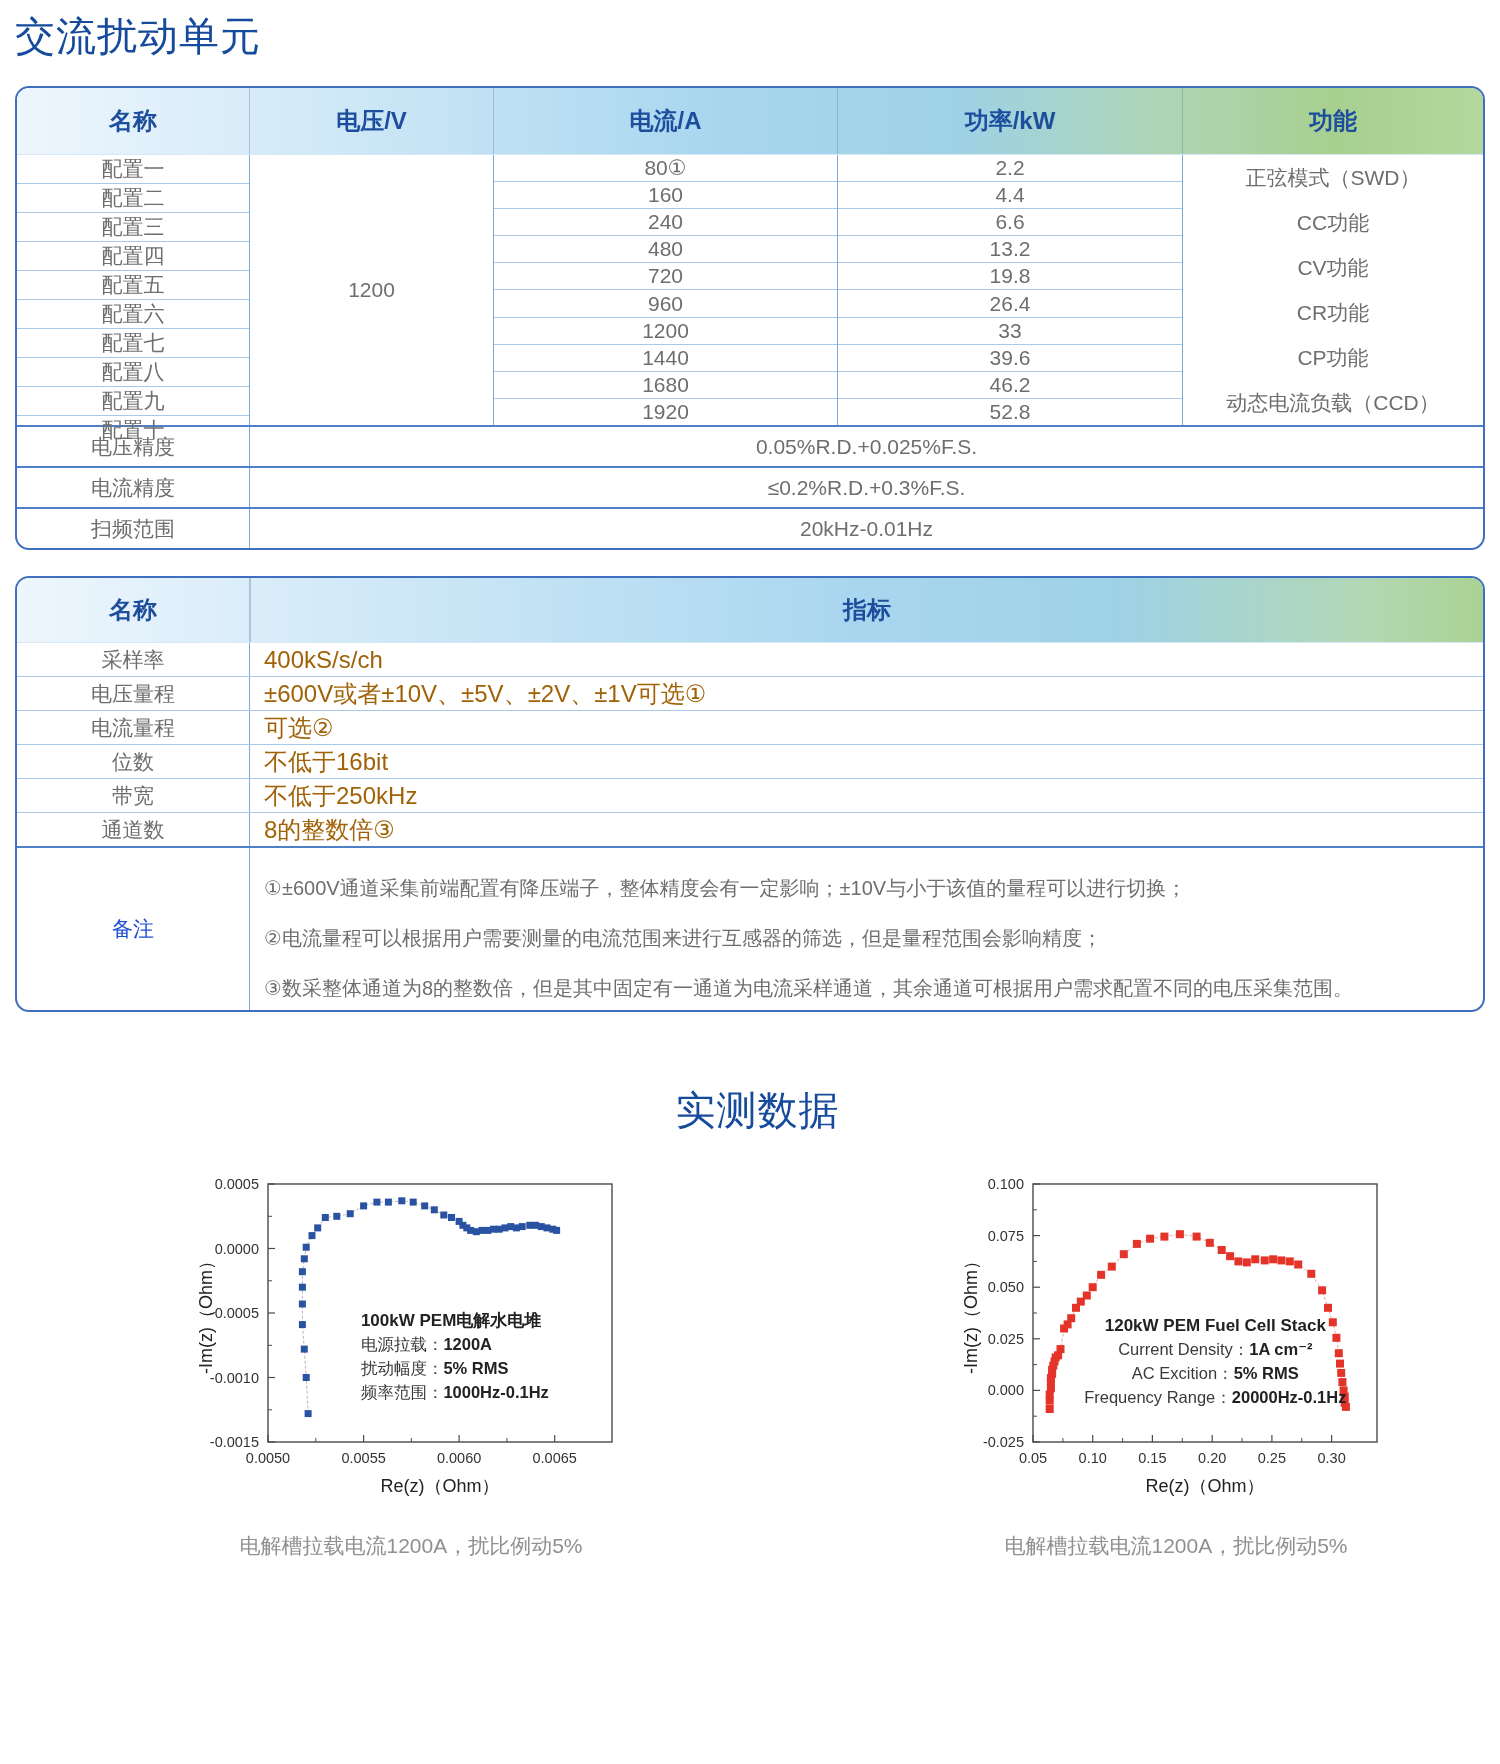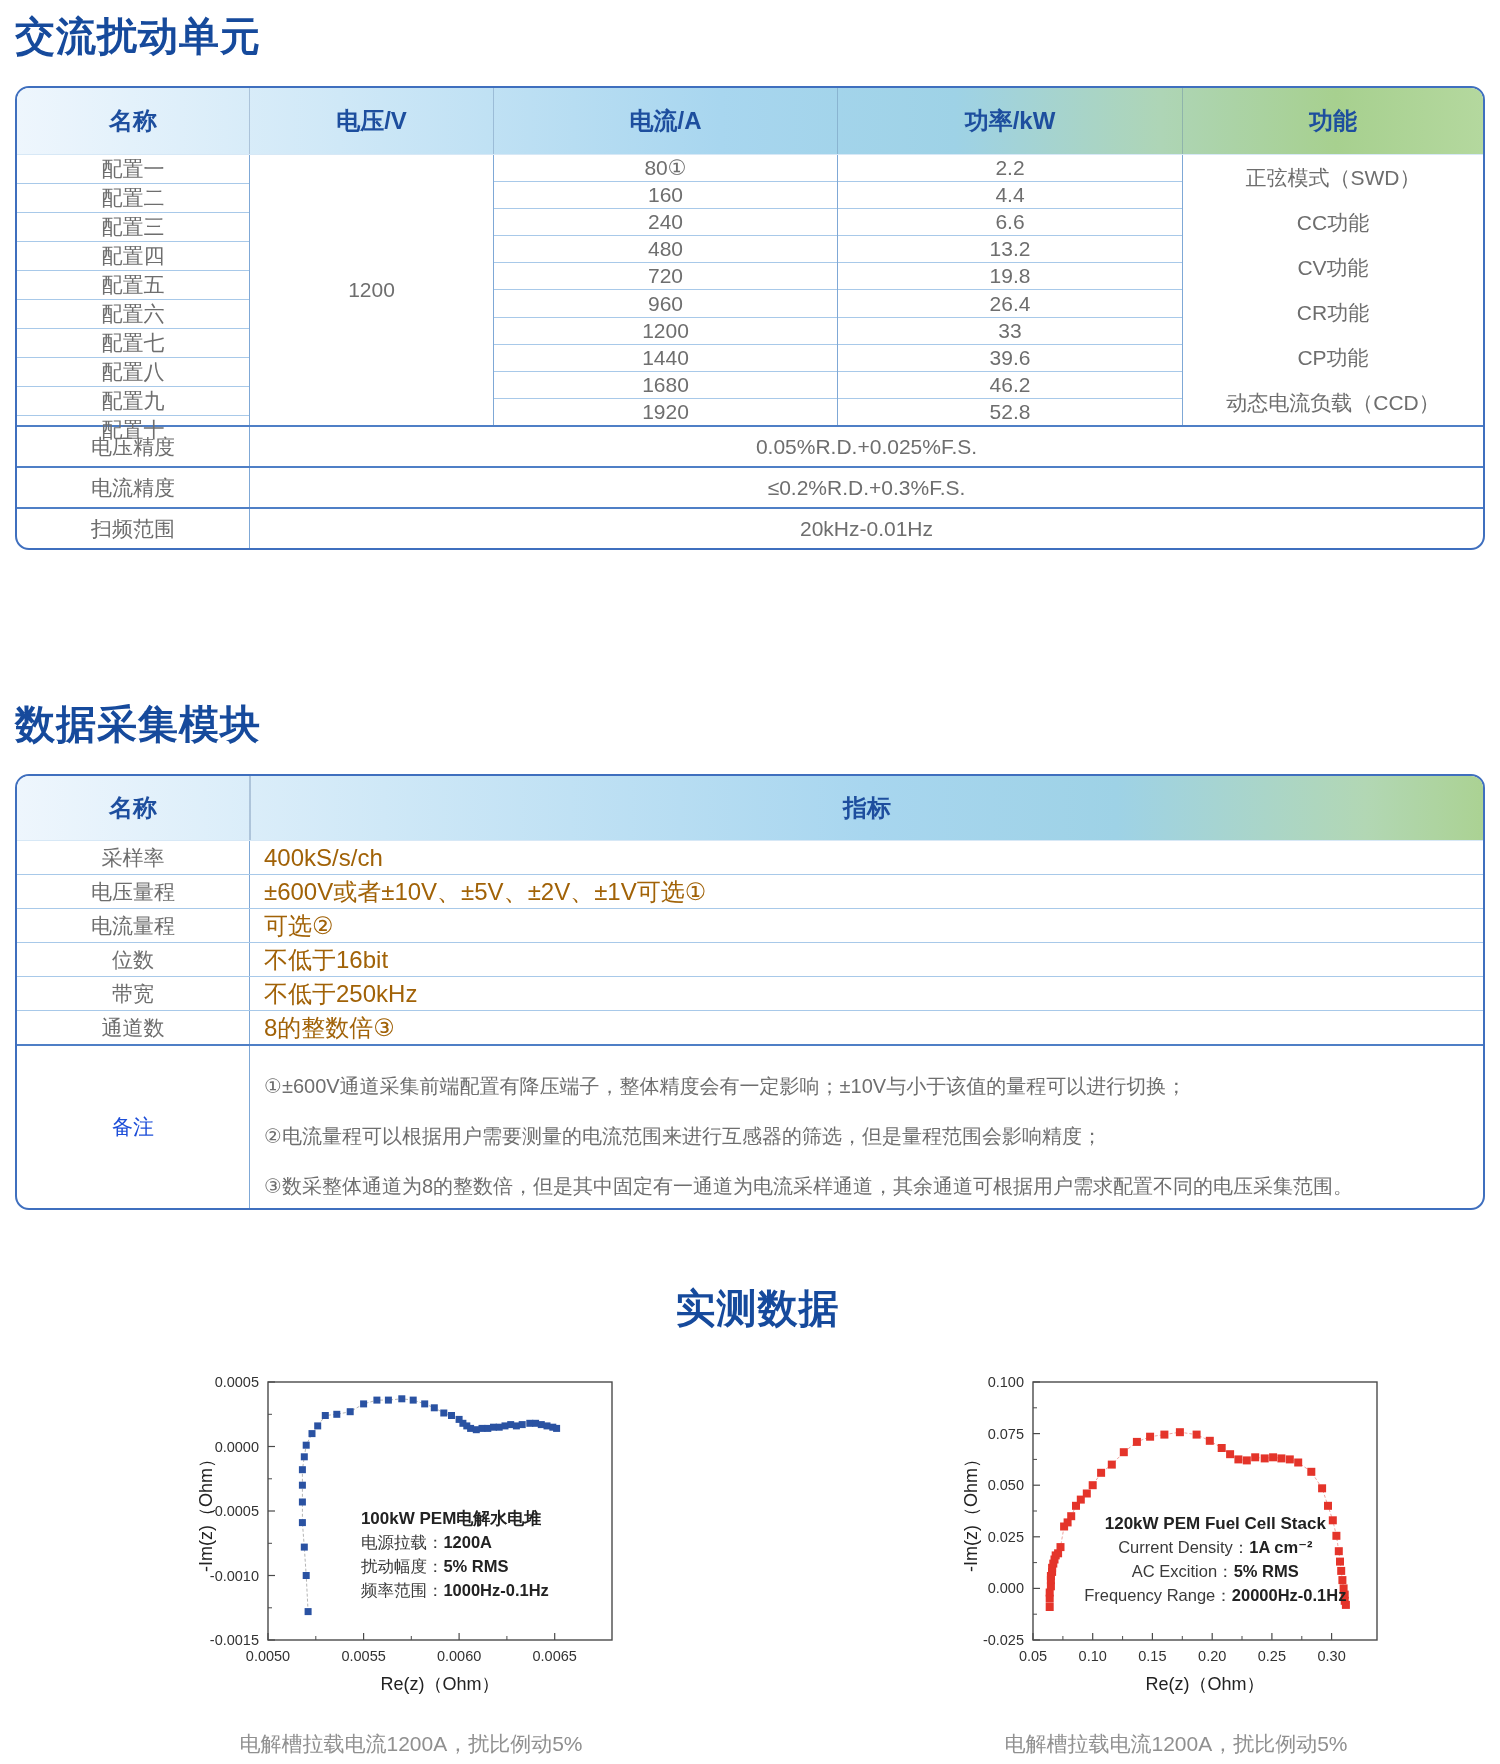--- a/index.html
+++ b/index.html
@@ -1,21 +1,21 @@
 <!DOCTYPE html>
 <html><head>
 <meta charset="utf-8">
 <style>
   html,body { margin:0; padding:0; }
   body {
     width:1500px; height:1764px; background:#ffffff; overflow:hidden;
     font-family:"Liberation Sans","DejaVu Sans",sans-serif;
   }
   .sec-title {
-    color:#164a9c; font-size:40px; font-weight:bold;
+    color:#164a9c; font-size:40px; font-weight:normal;
     margin:0 0 0 15px; line-height:48px; letter-spacing:1px;
   }
   .mt1 { padding-top:12px; }
   .mt2 { margin-top:150px; }
   .mt3 { margin-top:74px;text-align:center; }
 
   .tbl {
     margin:26px 15px 0 15px;
     border:2px solid #3f6fbe; border-radius:14px; overflow:hidden;
     background:#ffffff;
@@ -147,21 +147,20 @@
           <div class="xlabel">电流精度</div>
           <div class="xvalue">≤0.2%R.D.+0.3%F.S.</div>
         </div>
         <div class="xrow">
           <div class="xlabel">扫频范围</div>
           <div class="xvalue">20kHz-0.01Hz</div>
         </div>
       </div>
   </div>
 
-  <h1 class="sec-title mt2">数据采集模块</h1>
 
   <div class="tbl">
     <div class="t2-header">
       <div class="hc h-name">名称</div>
       <div class="hc w5">指标</div>
     </div>
     <div id="t2-rows">
         <div class="t2row nf">
           <div class="lbl">采样率</div>
           <div class="val">400kS/s/ch</div>

